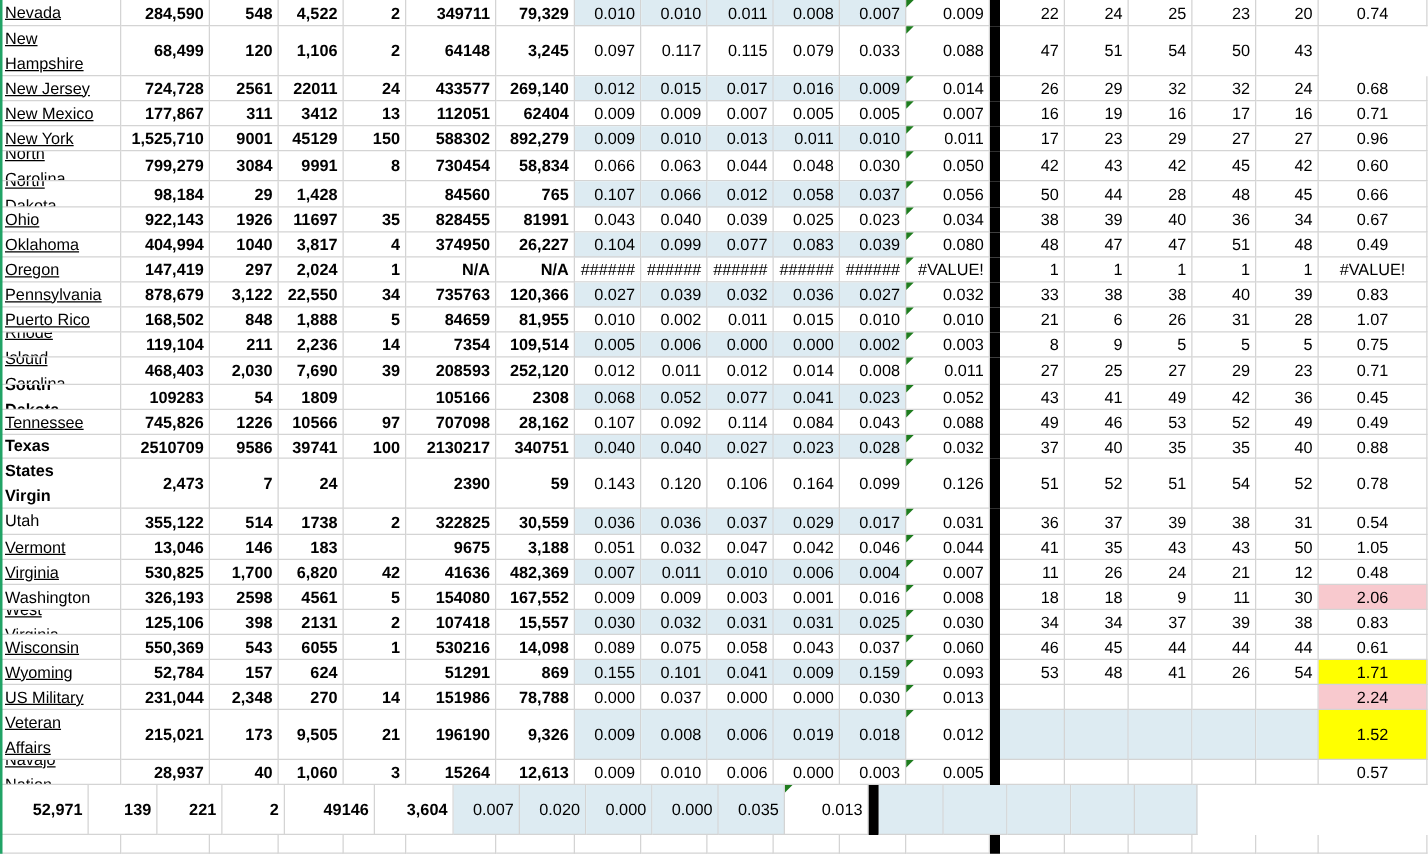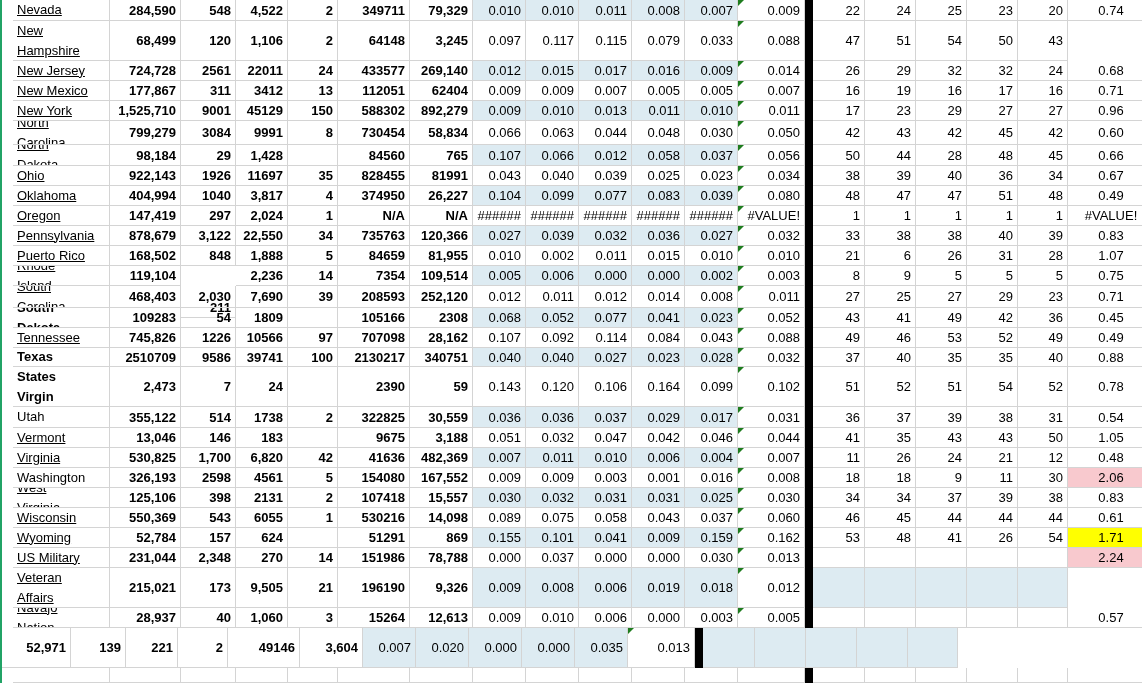--- a/index.html
+++ b/index.html
@@ -1,21 +1,21 @@
 <!DOCTYPE html>
 <html><head>
 <meta charset="utf-8">
 <style>
   html,body{margin:0;padding:0;background:#ffffff;}
   body{width:1142px;height:683px;overflow:hidden;position:relative;font-family:"Liberation Sans","DejaVu Sans",sans-serif;}
   #sheet{position:absolute;left:0;top:0;width:1142px;height:683px;}
   .edge{position:absolute;left:0;top:0;width:2px;height:683px;background:#21a366;z-index:5;}
   .row{position:absolute;left:0;width:1142px;display:flex;}
   .cell{box-sizing:border-box;height:100%;border-right:1px solid #d4d4d4;border-bottom:1px solid #d4d4d4;font-size:13px;color:#000;display:flex;align-items:center;justify-content:flex-end;padding-right:4px;overflow:hidden;white-space:nowrap;position:relative;}
-  .name{justify-content:flex-start;padding-left:4px;padding-right:18px;white-space:normal;line-height:20px;text-decoration:underline;color:#000;margin-left:13px;}
+  .name{justify-content:flex-start;padding-left:4px;padding-right:18px;white-space:normal;line-height:20px;text-decoration:underline;color:#000;}
   .name.plain{text-decoration:none;}
   .name.bold{font-weight:bold;}
   .b{font-weight:bold;}
   .blue{background:#ddebf2;}
   .black{background:#000;border:none;}
   .pink{background:#f8c9ce;}
   .yellow{background:#ffff00;}
   .center{justify-content:center;padding-right:0;}
   .tri::after{content:"";position:absolute;top:0;right:-1px;width:0;height:0;border-top:6px solid #1e7c1e;border-right:6px solid transparent;transform:translateX(100%);}
   .tri{overflow:visible;}
@@ -283,21 +283,21 @@
       <div class="cell " style="width: 52px; min-width: 52px;">21</div>
       <div class="cell " style="width: 51px; min-width: 51px;">6</div>
       <div class="cell " style="width: 51px; min-width: 51px;">26</div>
       <div class="cell " style="width: 51px; min-width: 51px;">31</div>
       <div class="cell " style="width: 50px; min-width: 50px;">28</div>
       <div class="cell center" style="width: 87px; min-width: 87px;">1.07</div>
     </div>
     <div class="row" style="top: 266px; height: 20px;">
       <div class="cell name" style="width: 97px; min-width: 97px;">Rhode Island</div>
       <div class="cell b" style="width: 71px; min-width: 71px;">119,104</div>
-      <div class="cell b" style="width: 55px; min-width: 55px; margin-top: 32px;">211</div>
+      <div class="cell b" style="width: 55px; min-width: 55px;">211</div>
       <div class="cell b" style="width: 52px; min-width: 52px;">2,236</div>
       <div class="cell b" style="width: 50px; min-width: 50px;">14</div>
       <div class="cell b" style="width: 72px; min-width: 72px;">7354</div>
       <div class="cell b" style="width: 63px; min-width: 63px;">109,514</div>
       <div class="cell blue" style="width: 53px; min-width: 53px;">0.005</div>
       <div class="cell blue" style="width: 53px; min-width: 53px;">0.006</div>
       <div class="cell blue" style="width: 53px; min-width: 53px;">0.000</div>
       <div class="cell blue" style="width: 53px; min-width: 53px;">0.000</div>
       <div class="cell blue tri" style="width: 53px; min-width: 53px;">0.002</div>
       <div class="cell " style="width: 67px; min-width: 67px;">0.003</div>
@@ -403,21 +403,21 @@
       <div class="cell b" style="width: 55px; min-width: 55px;">7</div>
       <div class="cell b" style="width: 52px; min-width: 52px;">24</div>
       <div class="cell b" style="width: 50px; min-width: 50px;"></div>
       <div class="cell b" style="width: 72px; min-width: 72px;">2390</div>
       <div class="cell b" style="width: 63px; min-width: 63px;">59</div>
       <div class="cell " style="width: 53px; min-width: 53px;">0.143</div>
       <div class="cell " style="width: 53px; min-width: 53px;">0.120</div>
       <div class="cell " style="width: 53px; min-width: 53px;">0.106</div>
       <div class="cell " style="width: 53px; min-width: 53px;">0.164</div>
       <div class="cell  tri" style="width: 53px; min-width: 53px;">0.099</div>
-      <div class="cell " style="width: 67px; min-width: 67px;">0.102</div>
+      <div class="cell " style="width: 67px; min-width: 67px;">0.126</div>
       <div class="cell black" style="width: 8px; min-width: 8px;"></div>
       <div class="cell " style="width: 52px; min-width: 52px;">51</div>
       <div class="cell " style="width: 51px; min-width: 51px;">52</div>
       <div class="cell " style="width: 51px; min-width: 51px;">51</div>
       <div class="cell " style="width: 51px; min-width: 51px;">54</div>
       <div class="cell " style="width: 50px; min-width: 50px;">52</div>
       <div class="cell center" style="width: 87px; min-width: 87px;">0.78</div>
     </div>
     <div class="row" style="top: 407px; height: 21px;">
       <div class="cell name plain" style="width: 97px; min-width: 97px;">Utah</div>
@@ -557,21 +557,21 @@
       <div class="cell b" style="width: 55px; min-width: 55px;">157</div>
       <div class="cell b" style="width: 52px; min-width: 52px;">624</div>
       <div class="cell b" style="width: 50px; min-width: 50px;"></div>
       <div class="cell b" style="width: 72px; min-width: 72px;">51291</div>
       <div class="cell b" style="width: 63px; min-width: 63px;">869</div>
       <div class="cell blue" style="width: 53px; min-width: 53px;">0.155</div>
       <div class="cell blue" style="width: 53px; min-width: 53px;">0.101</div>
       <div class="cell blue" style="width: 53px; min-width: 53px;">0.041</div>
       <div class="cell blue" style="width: 53px; min-width: 53px;">0.009</div>
       <div class="cell blue tri" style="width: 53px; min-width: 53px;">0.159</div>
-      <div class="cell " style="width: 67px; min-width: 67px;">0.162</div>
+      <div class="cell " style="width: 67px; min-width: 67px;">0.093</div>
       <div class="cell black" style="width: 8px; min-width: 8px;"></div>
       <div class="cell " style="width: 52px; min-width: 52px;">53</div>
       <div class="cell " style="width: 51px; min-width: 51px;">48</div>
       <div class="cell " style="width: 51px; min-width: 51px;">41</div>
       <div class="cell " style="width: 51px; min-width: 51px;">26</div>
       <div class="cell " style="width: 50px; min-width: 50px;">54</div>
       <div class="cell center yellow" style="width: 87px; min-width: 87px;">1.71</div>
     </div>
     <div class="row" style="top: 548px; height: 20px;">
       <div class="cell name" style="width: 97px; min-width: 97px;">US Military</div>
@@ -608,20 +608,21 @@
       <div class="cell blue" style="width: 53px; min-width: 53px;">0.006</div>
       <div class="cell blue" style="width: 53px; min-width: 53px;">0.019</div>
       <div class="cell blue tri" style="width: 53px; min-width: 53px;">0.018</div>
       <div class="cell " style="width: 67px; min-width: 67px;">0.012</div>
       <div class="cell black" style="width: 8px; min-width: 8px;"></div>
       <div class="cell blue" style="width: 52px; min-width: 52px;"></div>
       <div class="cell blue" style="width: 51px; min-width: 51px;"></div>
       <div class="cell blue" style="width: 51px; min-width: 51px;"></div>
       <div class="cell blue" style="width: 51px; min-width: 51px;"></div>
       <div class="cell blue" style="width: 50px; min-width: 50px;"></div>
+      <div class="cell center yellow" style="width: 87px; min-width: 87px;">1.52</div>
     </div>
     <div class="row" style="top: 608px; height: 20px;">
       <div class="cell name" style="width: 97px; min-width: 97px;">Navajo Nation</div>
       <div class="cell b" style="width: 71px; min-width: 71px;">28,937</div>
       <div class="cell b" style="width: 55px; min-width: 55px;">40</div>
       <div class="cell b" style="width: 52px; min-width: 52px;">1,060</div>
       <div class="cell b" style="width: 50px; min-width: 50px;">3</div>
       <div class="cell b" style="width: 72px; min-width: 72px;">15264</div>
       <div class="cell b" style="width: 63px; min-width: 63px;">12,613</div>
       <div class="cell " style="width: 53px; min-width: 53px;">0.009</div>

